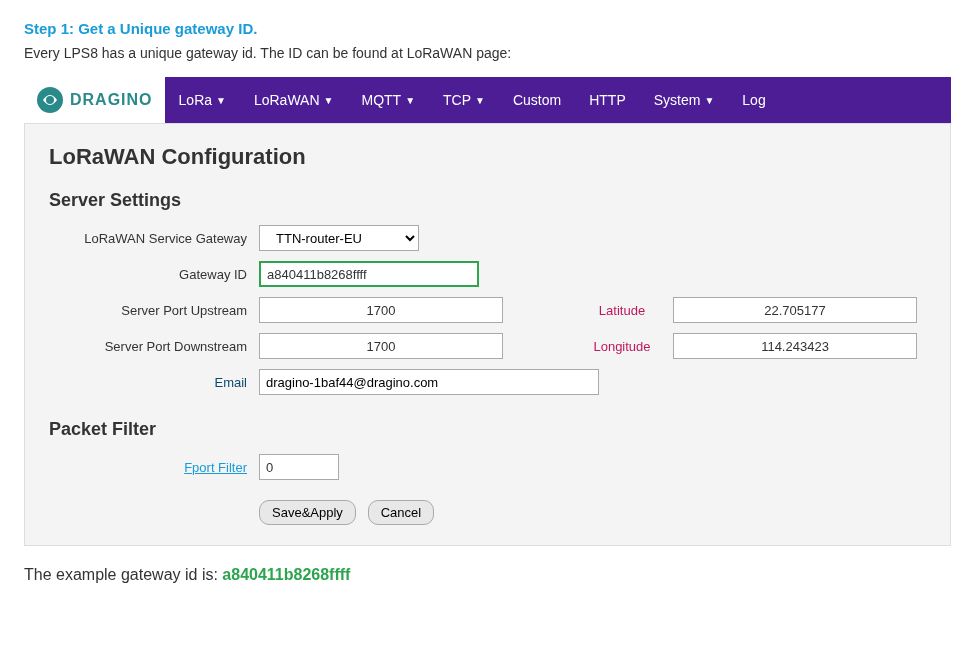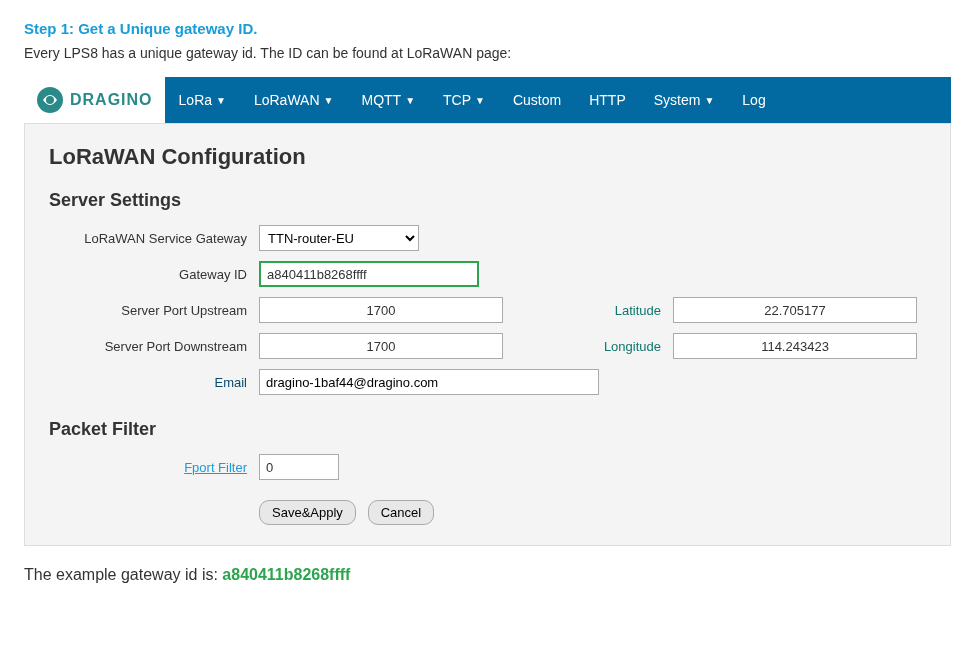--- a/index.html
+++ b/index.html
@@ -15,21 +15,21 @@
     }
 
     .step-desc {
       font-size: 14px;
       color: #333;
       margin-bottom: 16px;
     }
 
     
     .navbar {
-      background: #0369a1;
+      background: #4c1d95;
       display: flex;
       align-items: center;
       height: 46px;
       overflow: hidden;
     }
 
     .navbar-brand {
       background: #fff;
       display: flex;
       align-items: center;
@@ -129,29 +129,29 @@
       border: 2px solid #2da44e;
       width: 220px;
     }
 
     .select-provider {
       width: 160px;
       height: 26px;
       font-size: 13px;
       border: 1px solid #aaa;
       background: #fff;
-      padding: 2px 4px;
+      padding: 2px 12px;
     }
 
     .form-label-right {
       width: 90px;
       font-size: 13px;
-      color: #0f766e;
+      color: #be185d;
       padding-right: 12px;
-      text-align: right;
+      text-align: center;
     }
 
     .email-row {
       display: flex;
       align-items: center;
       margin-bottom: 10px;
     }
 
     .email-label {
       width: 210px;

